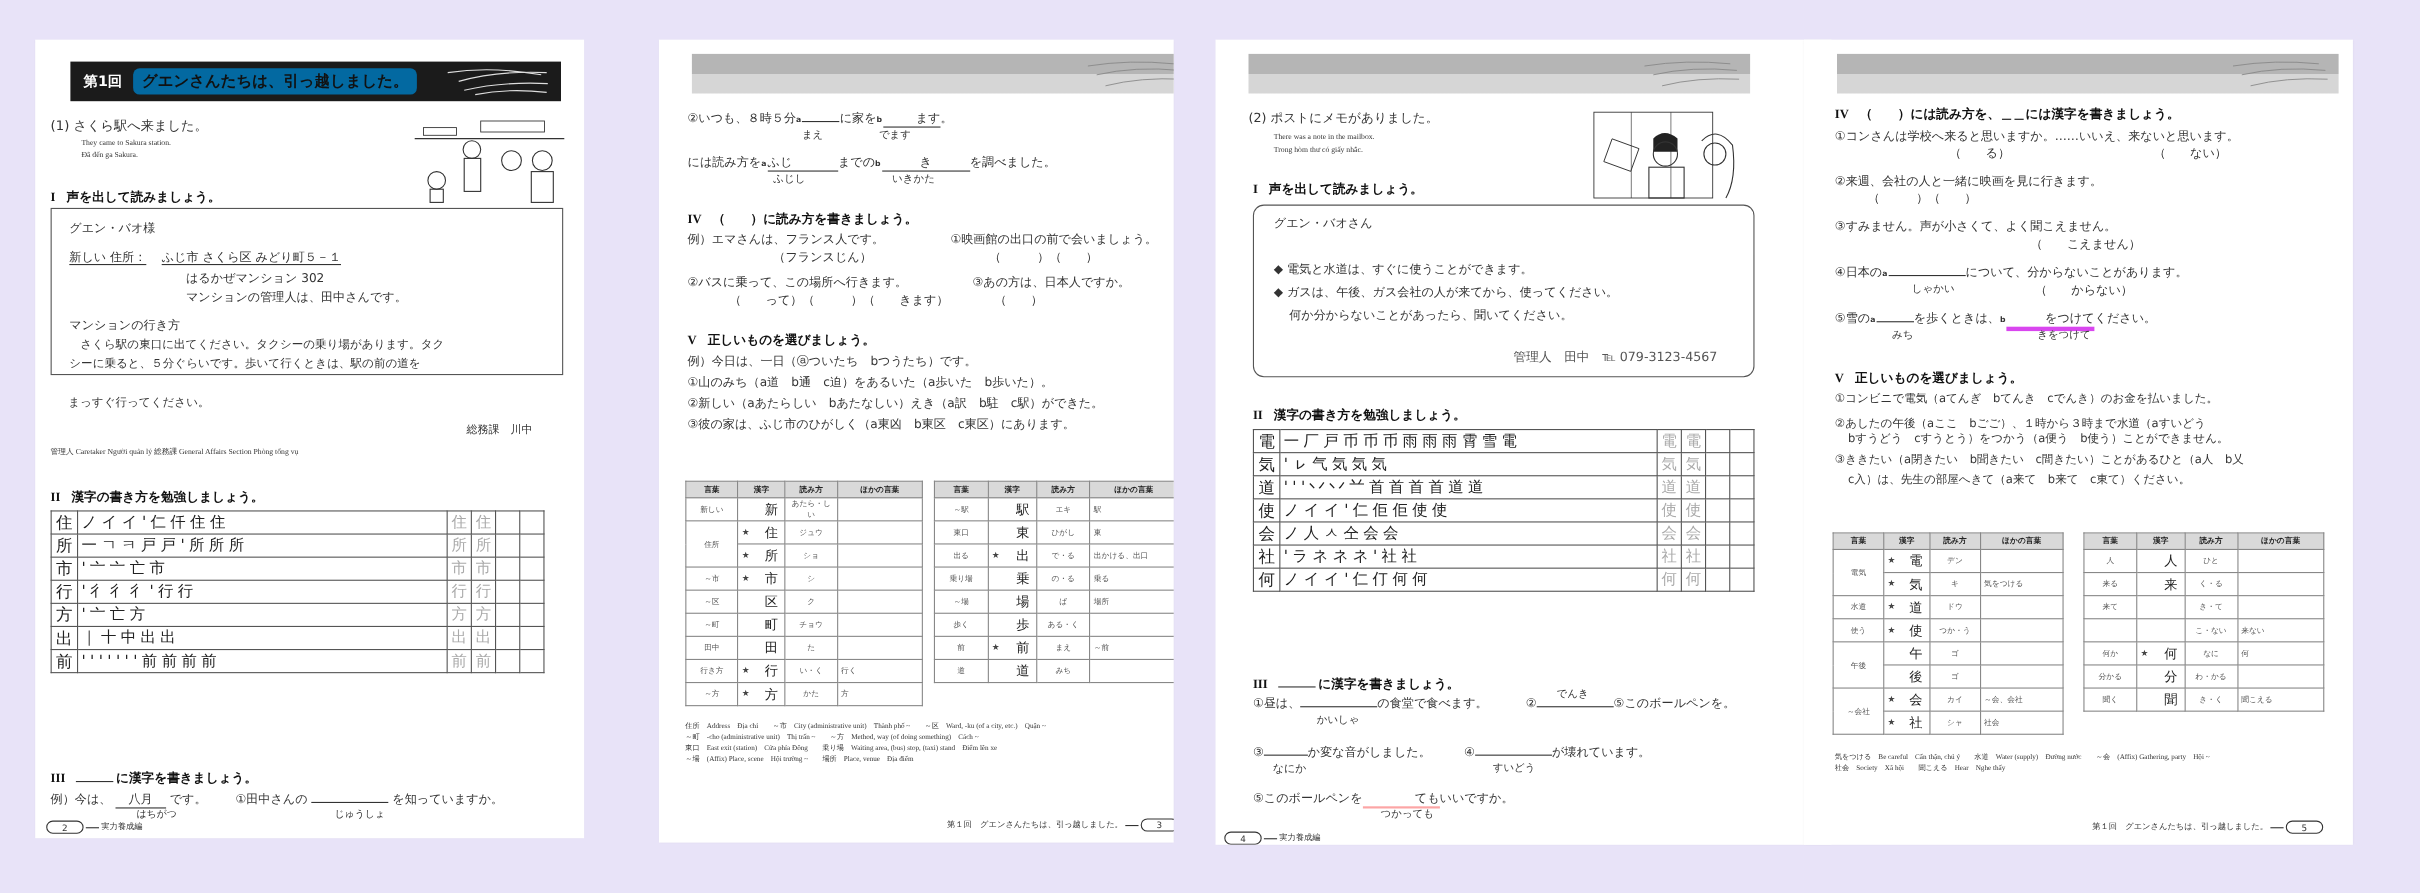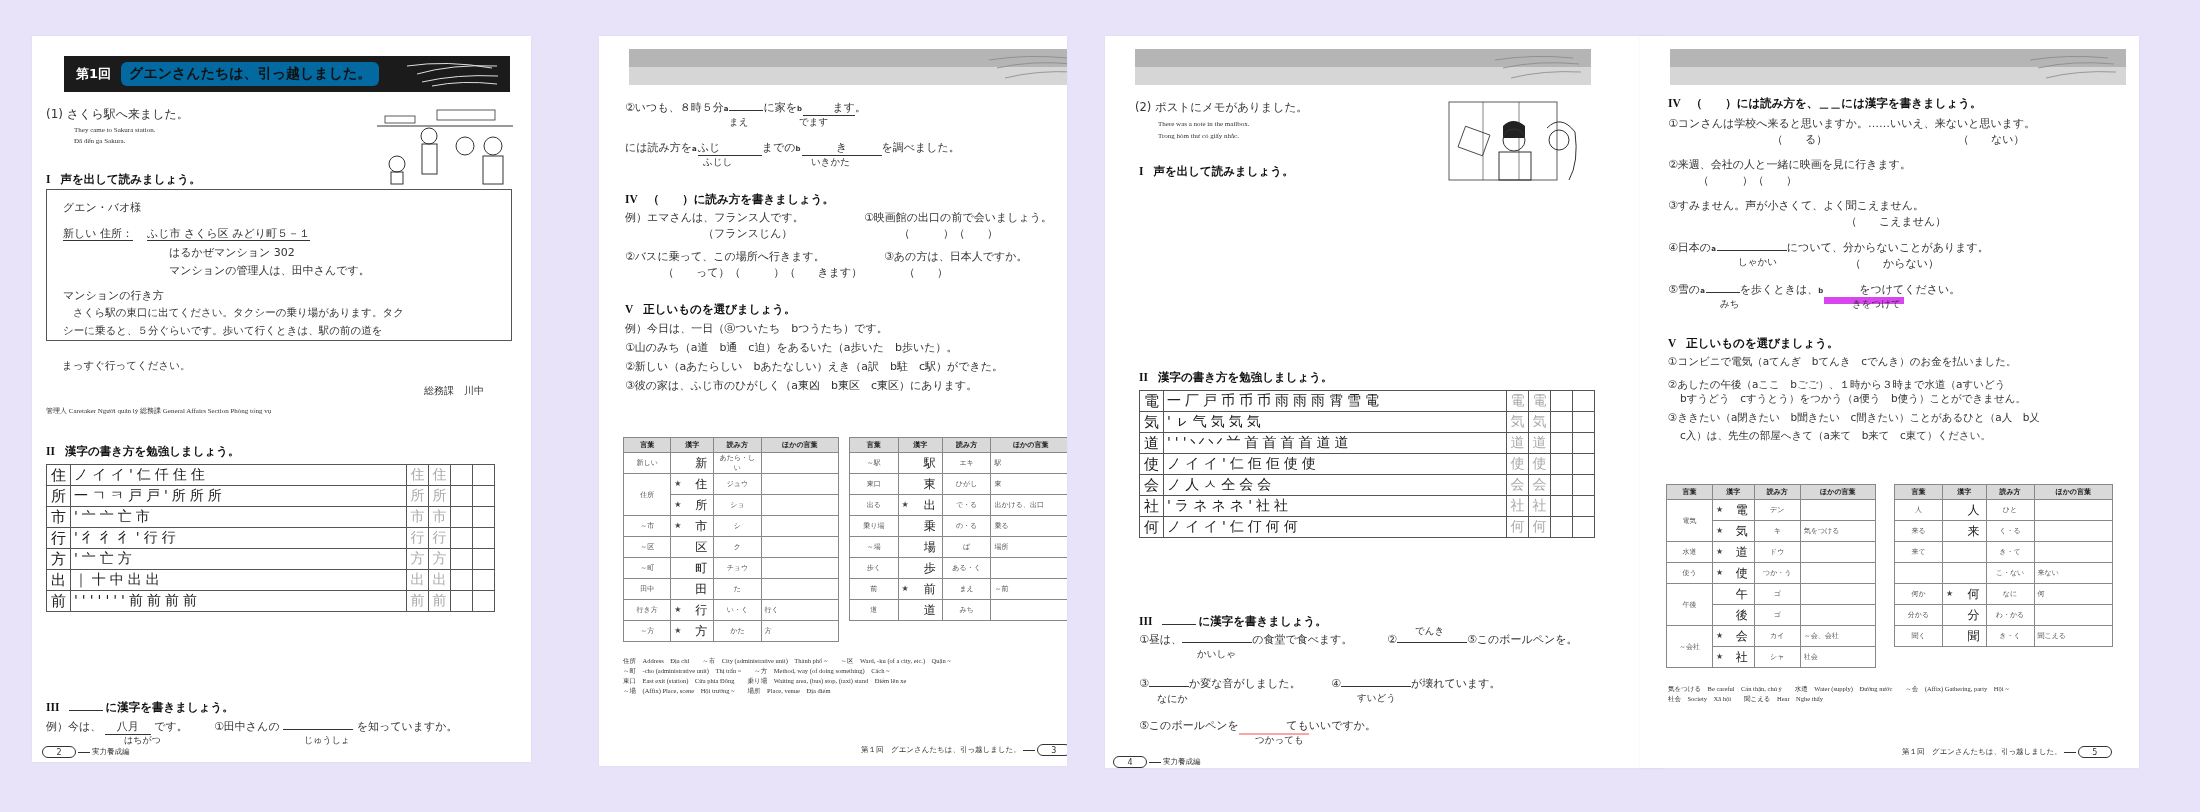--- a/index.html
+++ b/index.html
@@ -439,20 +439,27 @@
     <circle cx="67" cy="40" r="11" fill="none" stroke="#333"></circle>
     <rect x="52" y="52" width="32" height="28" fill="none" stroke="#333"></rect>
     <path d="M100 28 q14 -14 28 4 q4 30 -6 48" fill="none" stroke="#333"></path>
     <circle cx="112" cy="40" r="10" fill="none" stroke="#333"></circle>
   </svg>
 
   <div class="t-head" style="left:34px;top:128px;">
     <span class="roman">I</span><span>声を出して読みましょう。</span>
   </div>
 
+  <div class="reading-box rounded" style="left:34px;top:150px;width:456px;height:157px;">
+    <div class="t" style="left:18px;top:8px;">グエン・バオさん</div>
+    <div class="t" style="left:18px;top:50px;">◆ <span>電気と水道は、すぐに使うことができます。</span></div>
+    <div class="t" style="left:18px;top:71px;">◆ <span>ガスは、午後、ガス会社の人が来てから、使ってください。</span></div>
+    <div class="t" style="left:32px;top:92px;">何か分からないことがあったら、聞いてください。</div>
+    <div class="t" style="left:236px;top:130px;font-size:11.5px;color:#555;">管理人　田中　℡ 079-3123-4567</div>
+  </div>
 
   <div class="t-head" style="left:34px;top:334px;">
     <span class="roman">II</span><span>漢字の書き方を勉強しましょう。</span>
   </div>
   <table class="stroke" style="left:34px;top:354px;width:456px;">
     <tbody id="p3-stroke">
         <tr>
           <td class="k">電</td>
           <td class="s">一厂戸币币币雨雨雨霄雪電</td>
           <td class="g">電</td>
@@ -566,21 +573,21 @@
   <div class="t" style="left:28px;top:162px;">③すみません。声が小さくて、よく聞こえません。</div>
   <div class="t" style="left:206px;top:178px;">（　　こえません）</div>
 
   <div class="t" style="left:28px;top:204px;">
     <span>④日本の</span><span class="mk">a</span><span style="display:inline-block;width:70px;border-bottom:1px solid #333;"></span><span>について、分からないことがあります。</span>
   </div>
   <div class="t" style="left:98px;top:220px;font-size:9.5px;">しゃかい</div>
   <div class="t" style="left:210px;top:220px;">（　　からない）</div>
 
   <div class="t" style="left:28px;top:246px;">
-    <span>⑤雪の</span><span class="mk">a</span><span style="display:inline-block;width:34px;border-bottom:1px solid #333;"></span><span>を歩くときは、</span><span class="mk">b</span><span style="display:inline-block;width:80px;text-align:right;border-bottom:7px solid #d946ef;">をつけて</span><span>ください。</span>
+    <span>⑤雪の</span><span class="mk">a</span><span style="display:inline-block;width:34px;border-bottom:1px solid #333;"></span><span>を歩くときは、</span><span class="mk">b</span><span style="display:inline-block;width:80px;text-align:right;border-bottom:4px solid #d946ef;">をつけて</span><span>ください。</span>
   </div>
   <div class="t" style="left:80px;top:262px;font-size:9.5px;">みち</div>
   <div class="t" style="left:212px;top:262px;font-size:9.5px;">きをつけて</div>
 
   <div class="t-head" style="left:28px;top:300px;">
     <span class="roman">V</span><span>正しいものを選びましょう。</span>
   </div>
   <div class="t" style="left:28px;top:319px;font-size:10.5px;">①コンビニで電気（aてんぎ　bてんき　cでんき）のお金を払いました。</div>
   <div class="t" style="left:28px;top:342px;font-size:10.5px;">②あしたの午後（aここ　bごご）、１時から３時まで水道（aすいどう</div>
   <div class="t" style="left:40px;top:356px;font-size:10.5px;">bすうどう　cすうとう）をつかう（a便う　b使う）ことができません。</div>

